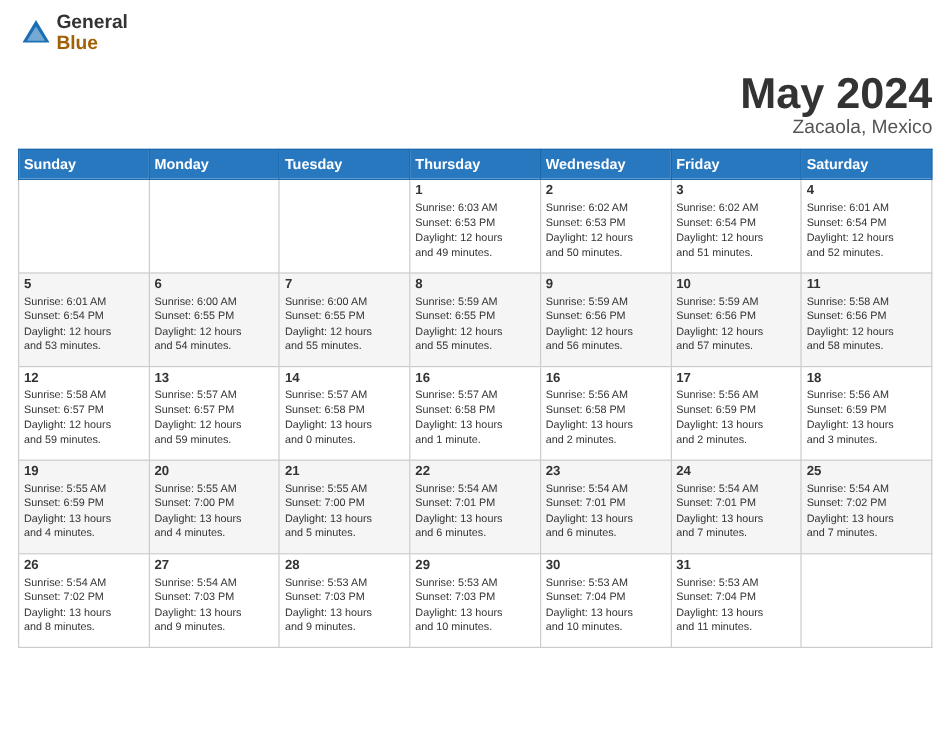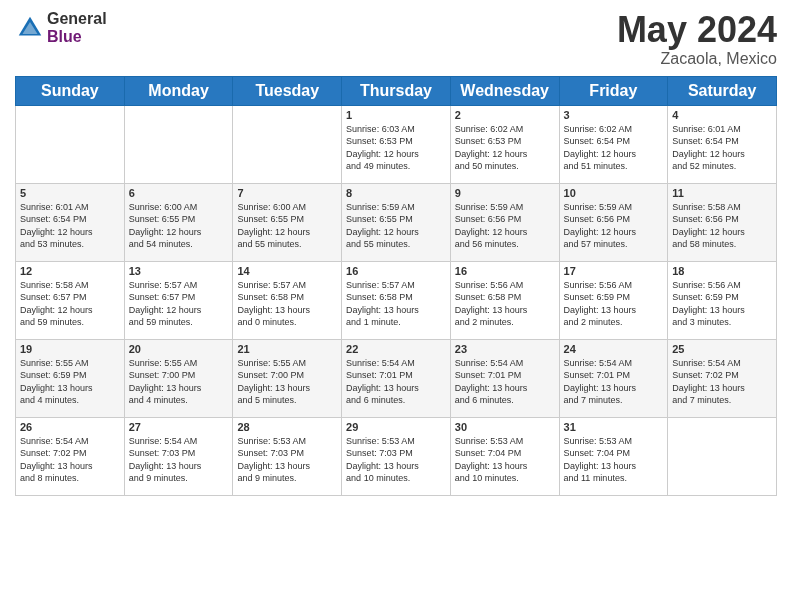--- a/index.html
+++ b/index.html
@@ -26,52 +26,53 @@
       align-items: center;
     }
     .logo-text-general {
       font-size: 16px;
       font-weight: bold;
       color: #333;
     }
     .logo-text-blue {
       font-size: 16px;
       font-weight: bold;
-      color: #701a75;
+      color: #a16207;
     }
     .logo-icon {
       width: 30px;
       height: 30px;
       margin-right: 2px;
     }
     .title-block {
       text-align: right;
+      margin-top: 48px;
     }
     .title-month {
       font-size: 36px;
       font-weight: bold;
       color: #333;
       line-height: 1.1;
     }
     .title-location {
       font-size: 16px;
       color: #555;
     }
     table {
       width: 100%;
       border-collapse: collapse;
       table-layout: fixed;
     }
     thead tr th {
       background-color: #2878c0;
       color: #fff;
-      font-size: 16px;
+      font-size: 12px;
       font-weight: bold;
       padding: 5px 4px;
-      text-align: center;
+      text-align: left;
       border: 1px solid #1a6aad;
     }
     tbody tr td {
       vertical-align: top;
       padding: 3px 4px;
       font-size: 9.5px;
       color: #333;
       border: 1px solid #ccc;
       height: 78px;
       background: #fff;

